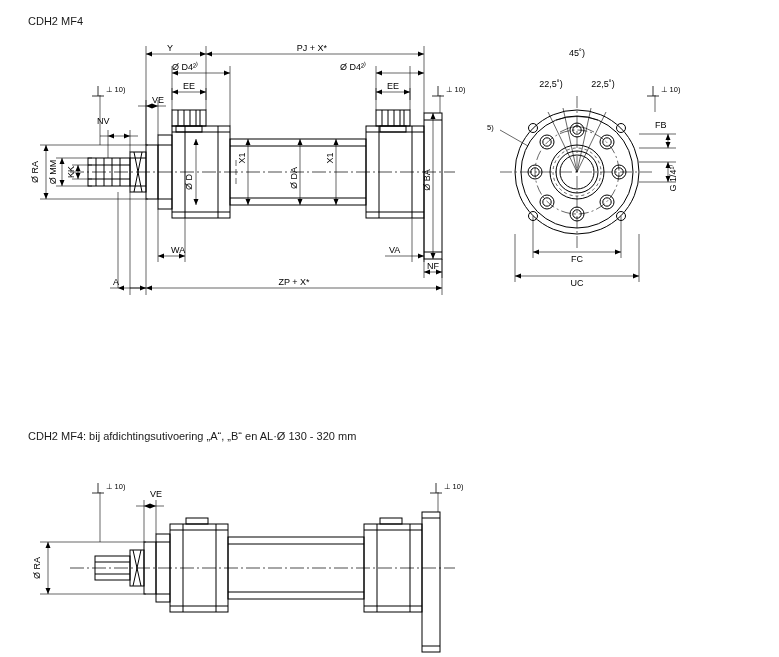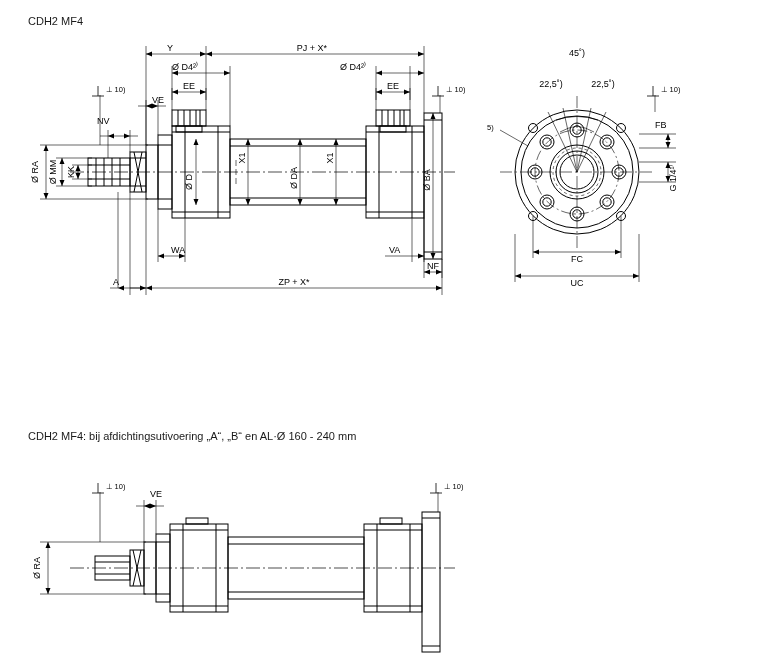--- a/index.html
+++ b/index.html
@@ -43,21 +43,21 @@
   }
   .lbl { font-size: 9px; }
   .lbl-sm { font-size: 7.5px; }
 </style>
 </head>
 <body>
 
 <div class="page">
 
   <div class="title" id="title-top">CDH2 MF4</div>
-  <div class="title" id="title-bottom">CDH2 MF4: bij afdichtingsutivoering „A“, „B“ en AL·Ø 160 - 240 mm</div>
+  <div class="title" id="title-bottom">CDH2 MF4: bij afdichtingsutivoering „A“, „B“ en AL·Ø 130 - 320 mm</div>
 
   <svg class="dwg" viewBox="0 0 779 657">
     <g stroke="#000" fill="none" stroke-width="1">
 
       <g stroke-dasharray="14,3,2,3" stroke-width="0.7">
         <line x1="70" y1="172" x2="455" y2="172"></line>
       </g>
 
       <g>
         <rect x="88" y="158" width="42" height="28"></rect>

